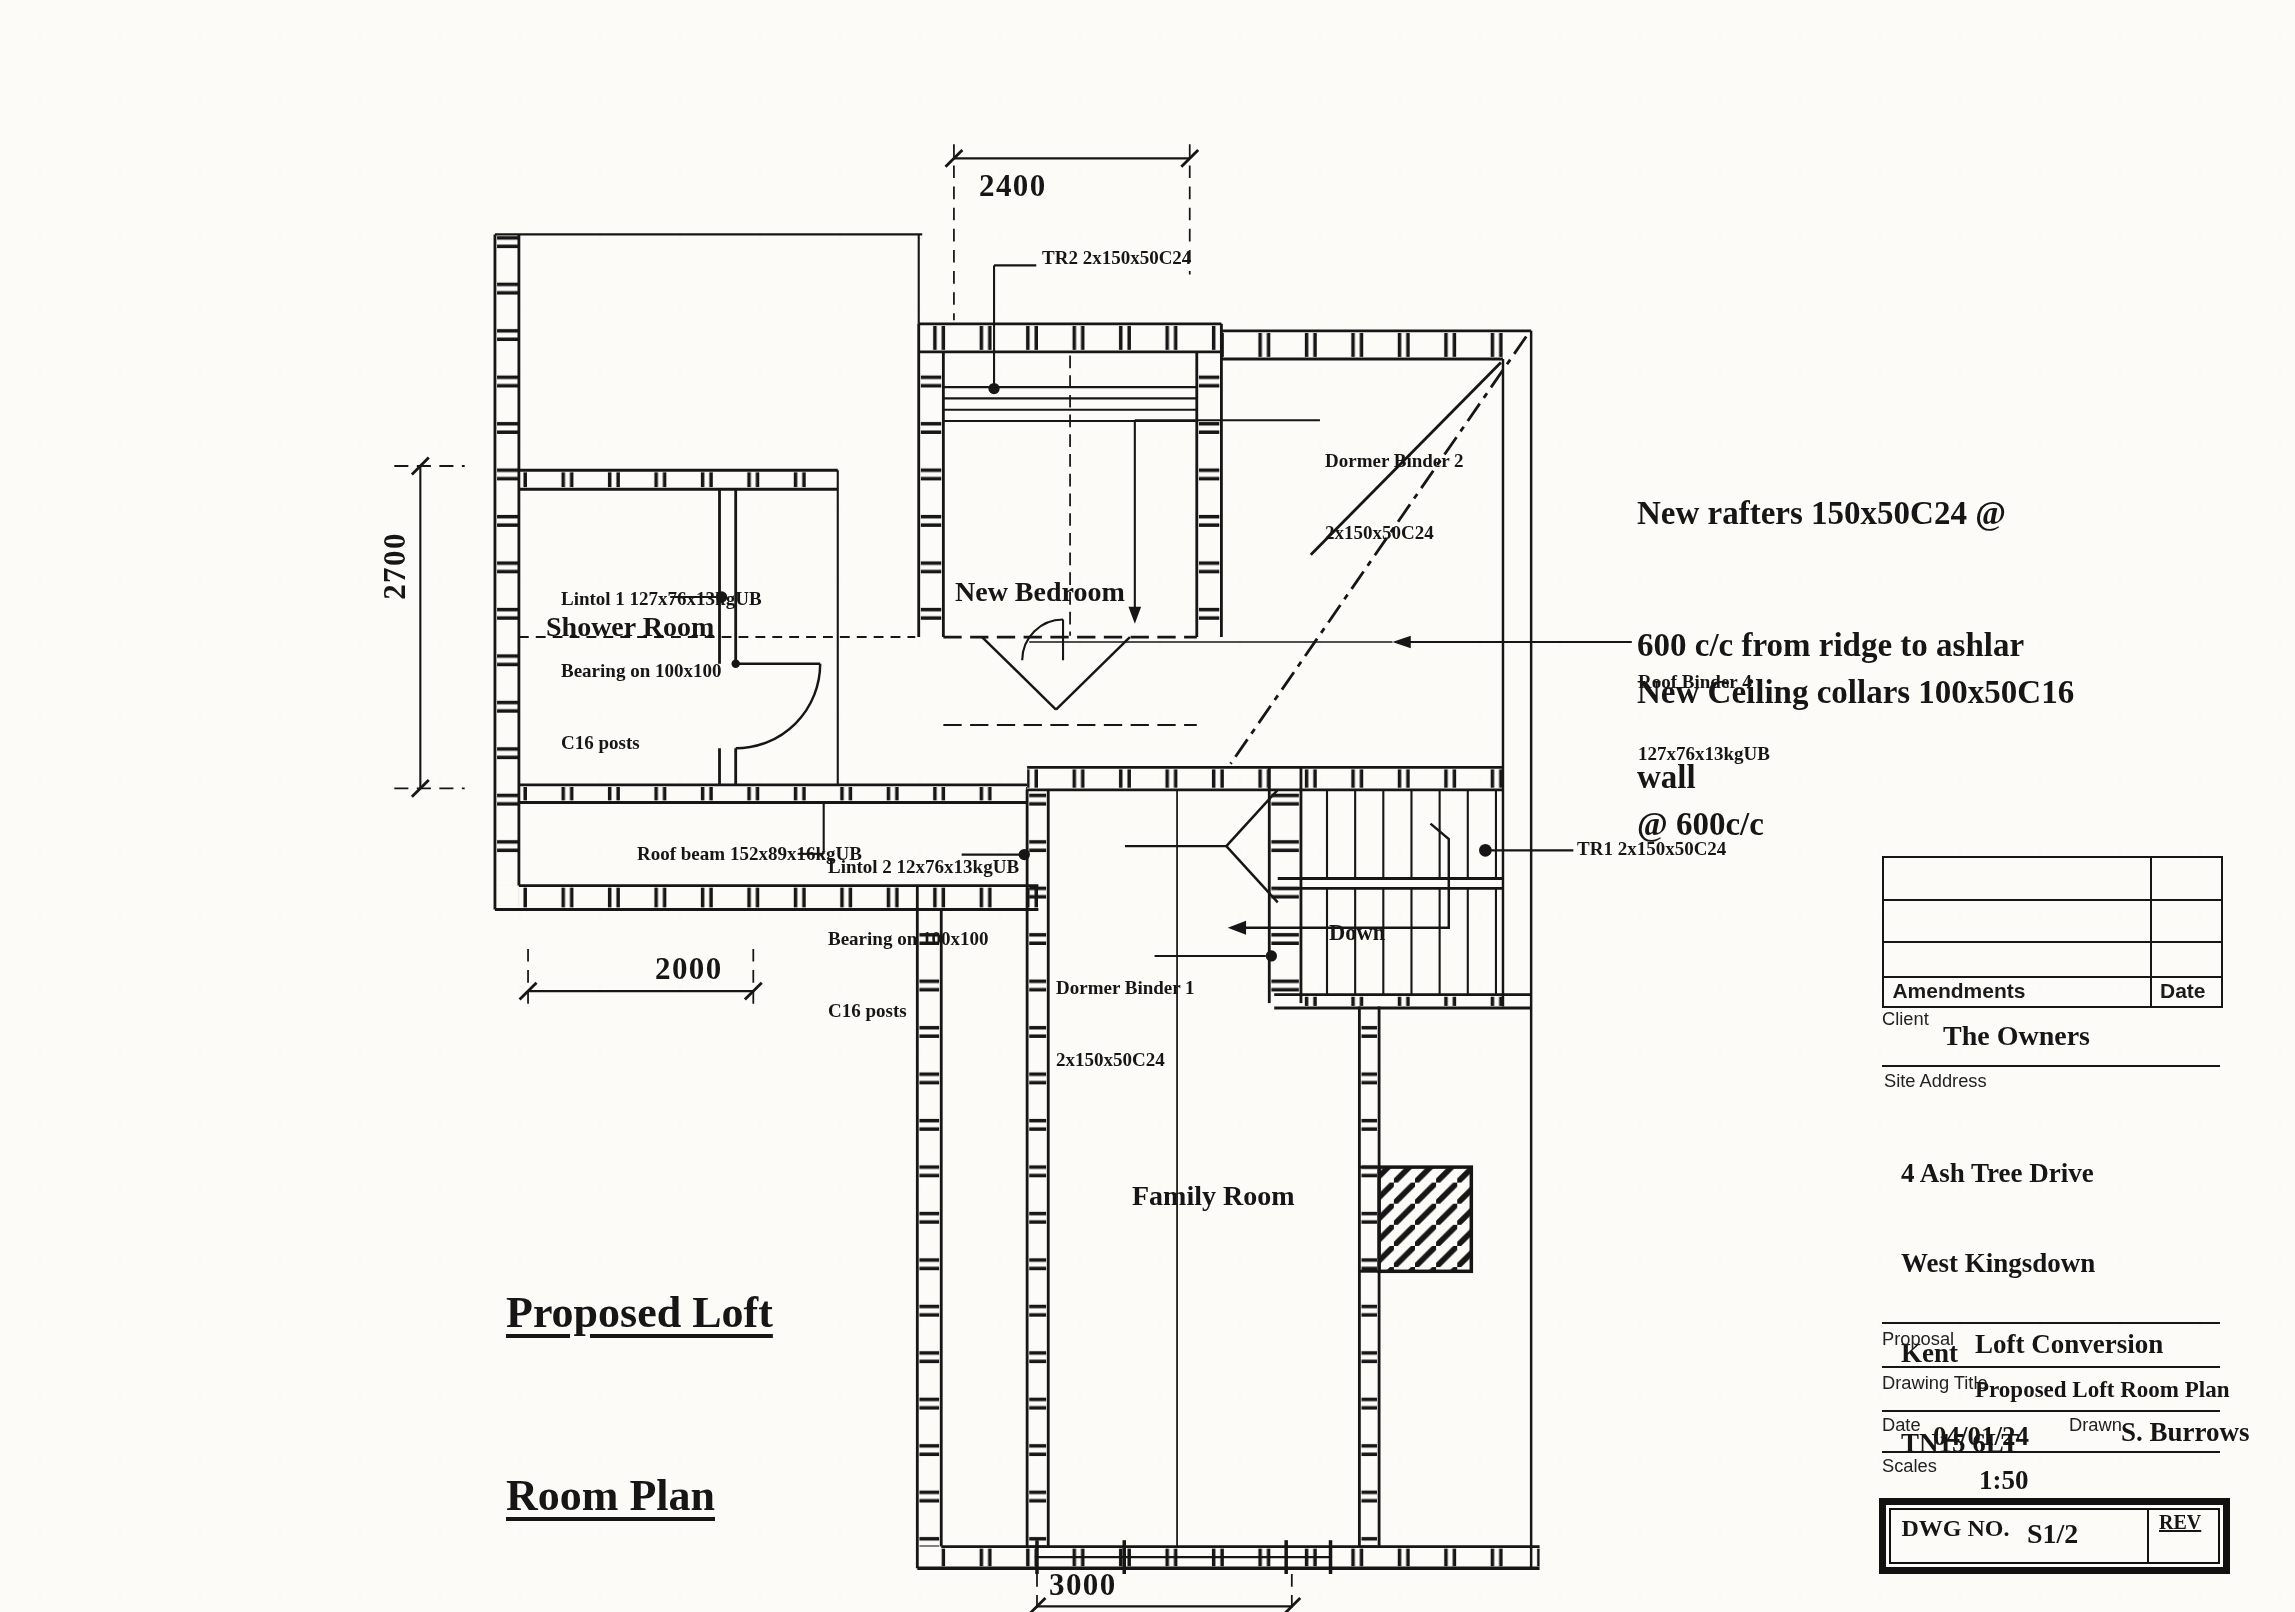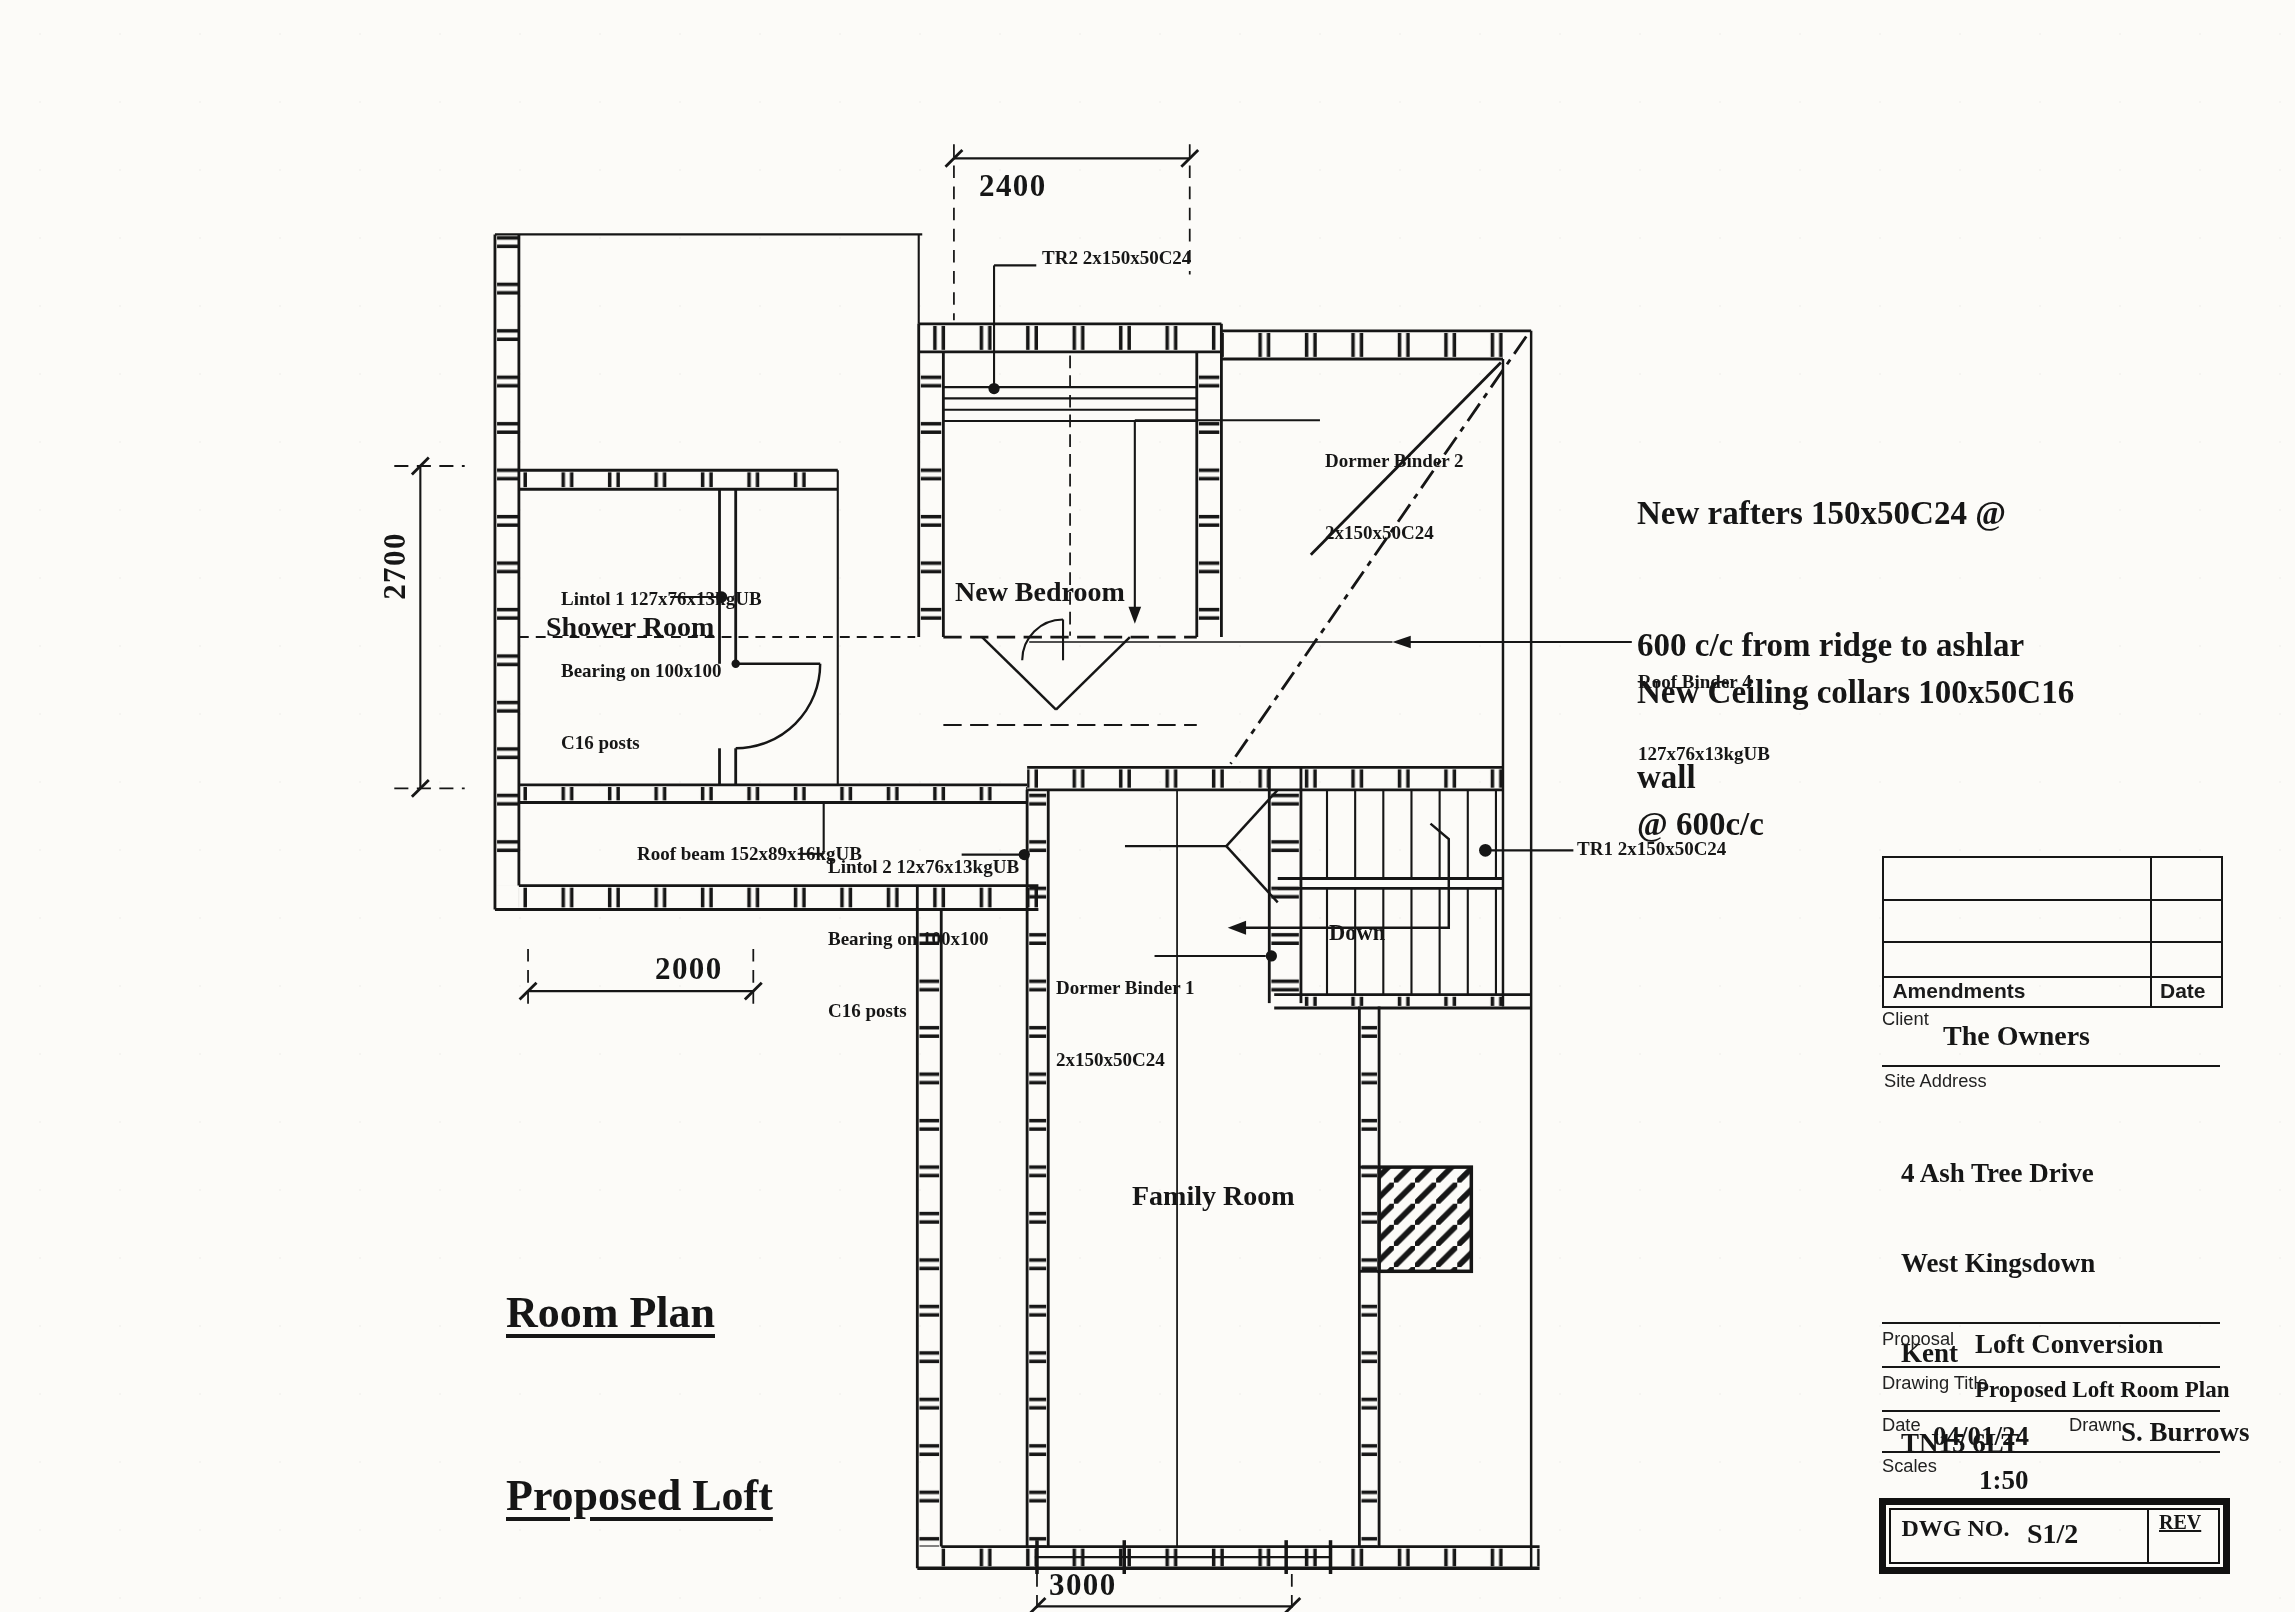--- a/index.html
+++ b/index.html
@@ -274,22 +274,22 @@
     <span>New rafters 150x50C24 @</span>
     <span>600 c/c from ridge to ashlar</span>
     <span>wall</span>
   </div>
   <div class="abs note" style="left:1637px;top:582px;">
     <span>New Ceiling collars 100x50C16</span>
     <span>@ 600c/c</span>
   </div>
 
   <div class="abs plan-title" style="left:506px;top:1160px;">
+    <span>Proposed Loft</span>
     <span>Room Plan</span>
-    <span>Proposed Loft</span>
   </div>
 
   <div id="amend-table">
     <div class="row" style="top:41px;"></div>
     <div class="row" style="top:83px;"></div>
     <div class="row" style="top:118px;"></div>
     <div id="amend-col"></div>
     <div id="amend-label">Amendments</div>
     <div id="amend-date">Date</div>
   </div>

